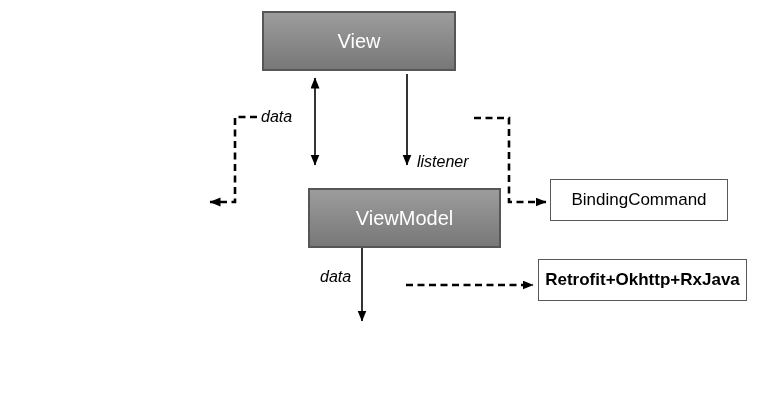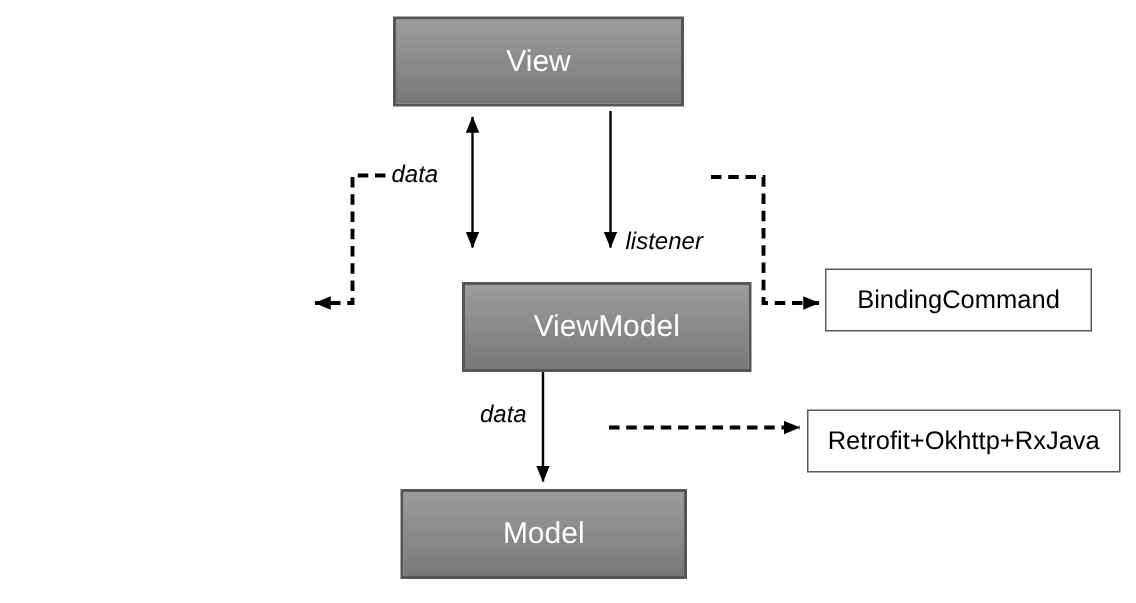--- a/index.html
+++ b/index.html
@@ -64,21 +64,21 @@
     background: var(--outline_fill, #fff);
     border: 1px solid var(--outline_border, #595959);
     color: var(--outline_text, #000);
     font-size: 17px;
   }
   .node-view      { left: 262px; top: 11px;  width: 194px; height: 60px; }
   .node-viewmodel { left: 267px; top: 188px; width: 193px; height: 60px; margin-left: 41px; }
   .node-model     { left: 267px; top: 326px; width: 191px; height: 60px; }
   .node-observable     { left: 91px;  top: 185px; width: 114px; height: 37px; }
   .node-bindingcommand { left: 550px; top: 179px; width: 178px; height: 42px; }
-  .node-retrofit       { left: 538px; top: 273px; width: 209px; height: 42px; }
+  .node-retrofit       { left: 538px; top: 259px; width: 209px; height: 42px; font-weight: bold; }
   .edge-label {
     position: absolute;
     color: var(--label_text, #000);
     font-size: 16px;
     line-height: 20px;
     white-space: nowrap;
     font-style: italic;
   }
   .label-data-top    { left: 261px; top: 107px; }
   .label-listener    { left: 417px; top: 108px; margin-top: 44px; }
@@ -110,23 +110,20 @@
   </svg>
 
   <div class="node gray node-view">
     <span class="node-label">View</span>
   </div>
 
   <div class="node gray node-viewmodel">
     <span class="node-label">ViewModel</span>
   </div>
 
-  <div class="node gray node-model">
-    <span class="node-label">Model</span>
-  </div>
 
 
   <div class="node outline node-bindingcommand">
     <span class="node-label">BindingCommand</span>
   </div>
 
   <div class="node outline node-retrofit">
     <span class="node-label">Retrofit+Okhttp+RxJava</span>
   </div>
 

